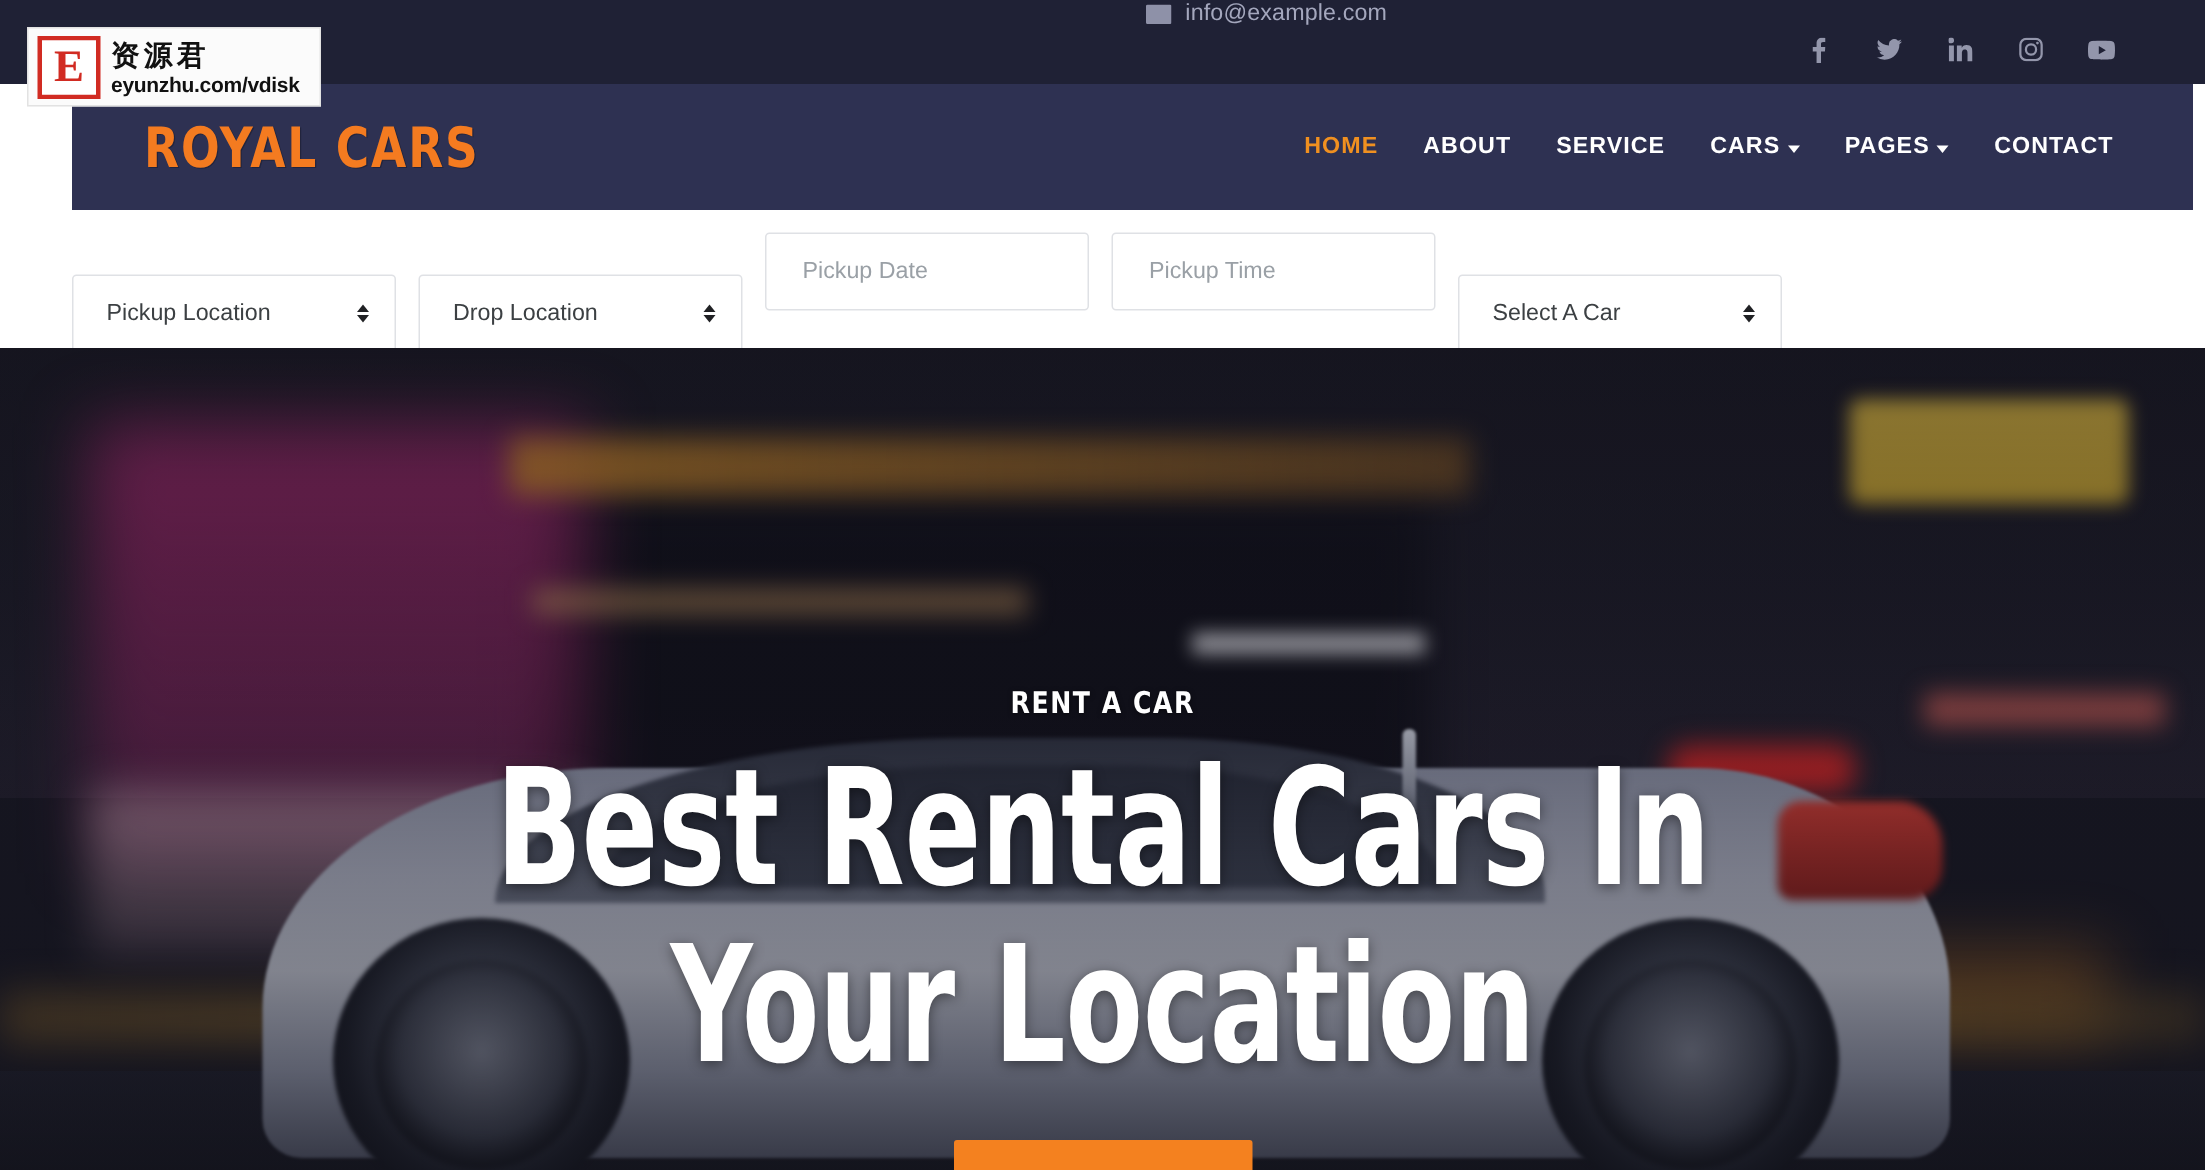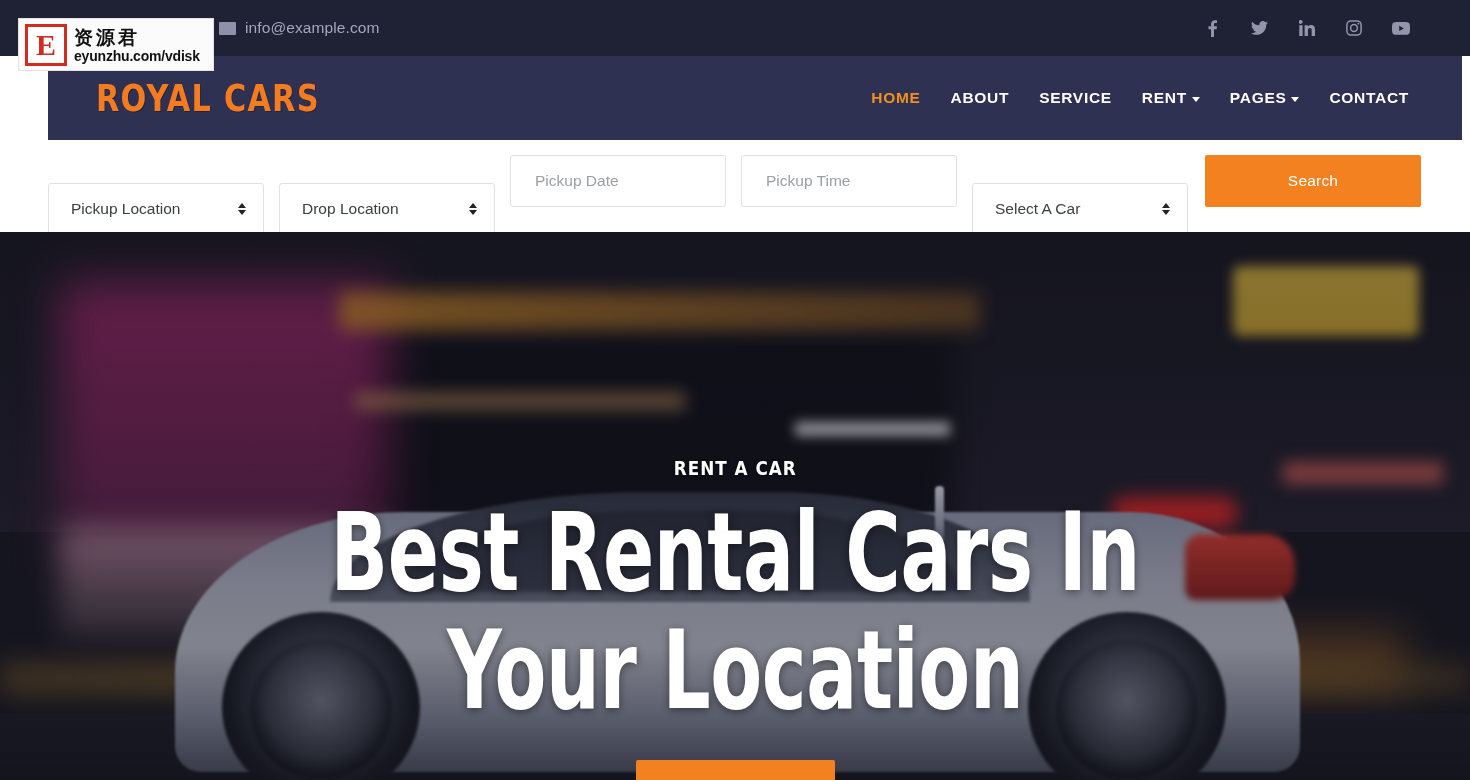--- a/index.html
+++ b/index.html
@@ -10,21 +10,21 @@
     background:#ffffff;
     font-family:"Liberation Sans", sans-serif;
   }
 
   .page { position:relative; width:1470px; height:780px; overflow:hidden; }
 
   
   .topbar {
     position:absolute; left:0; top:0; width:1470px; height:56px;
     background:#1f2135;
-    display:flex; 
+    display:flex; align-items:center;flex-direction:column;
   }
   .topbar-left {
     display:flex; align-items:center; gap:9px;
     margin-left:219px;
     color:#a9acc0; font-size:15px;
   }
   .mail-icon { display:flex; align-items:center; color:#8e91a8; }
   .mail-icon svg { display:block; }
   .topbar-email { color:#a4a7bd; font-size:15.5px; letter-spacing:.1px; }
 
@@ -403,21 +403,21 @@
       <a class="nav-item active" href="#">
         <span>HOME</span>
       </a>
       <a class="nav-item" href="#">
         <span>ABOUT</span>
       </a>
       <a class="nav-item" href="#">
         <span>SERVICE</span>
       </a>
       <a class="nav-item" href="#">
-        <span>RENT</span>
+        <span>CARS</span>
         <i class="caret"></i>
       </a>
       <a class="nav-item" href="#">
         <span>PAGES</span>
         <i class="caret"></i>
       </a>
       <a class="nav-item" href="#">
         <span>CONTACT</span>
       </a>
     </nav>
@@ -449,21 +449,20 @@
     </div>
     <div class="gap"></div>
     <div class="field select-field">
       <span>Select A Car</span>
       <span class="sel-arrows">
           <i class="up"></i>
           <i class="dn"></i>
         </span>
     </div>
     <div class="gap-lg"></div>
-    <button class="search-btn">Search</button>
   </div>
 
   <div class="hero">
     <div class="hero-bg">
       <div class="sky"></div>
       <div class="streak darkmass"></div>
       <div class="streak magenta"></div>
       <div class="streak amber-band"></div>
       <div class="streak amber-band2"></div>
       <div class="streak yellowsign"></div>

